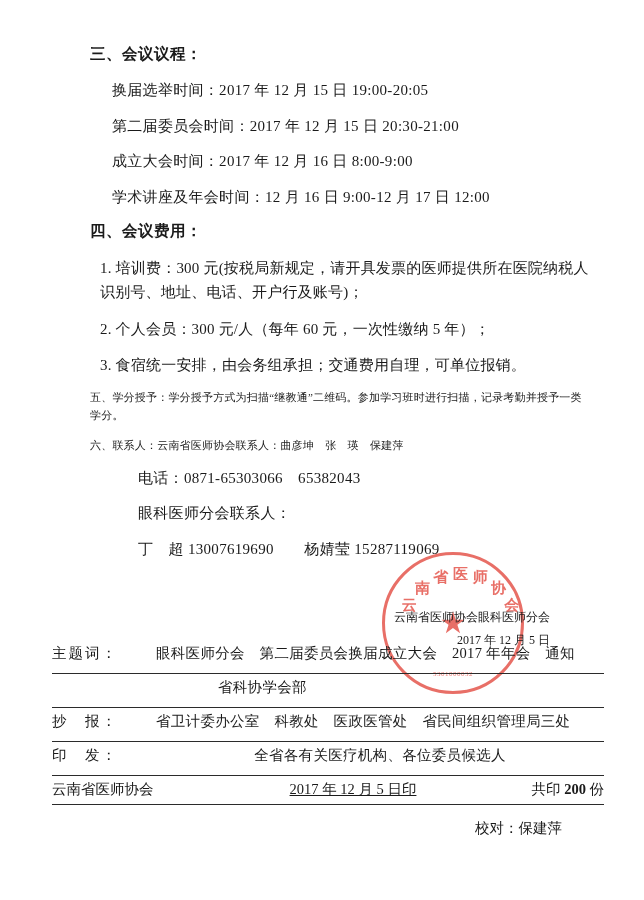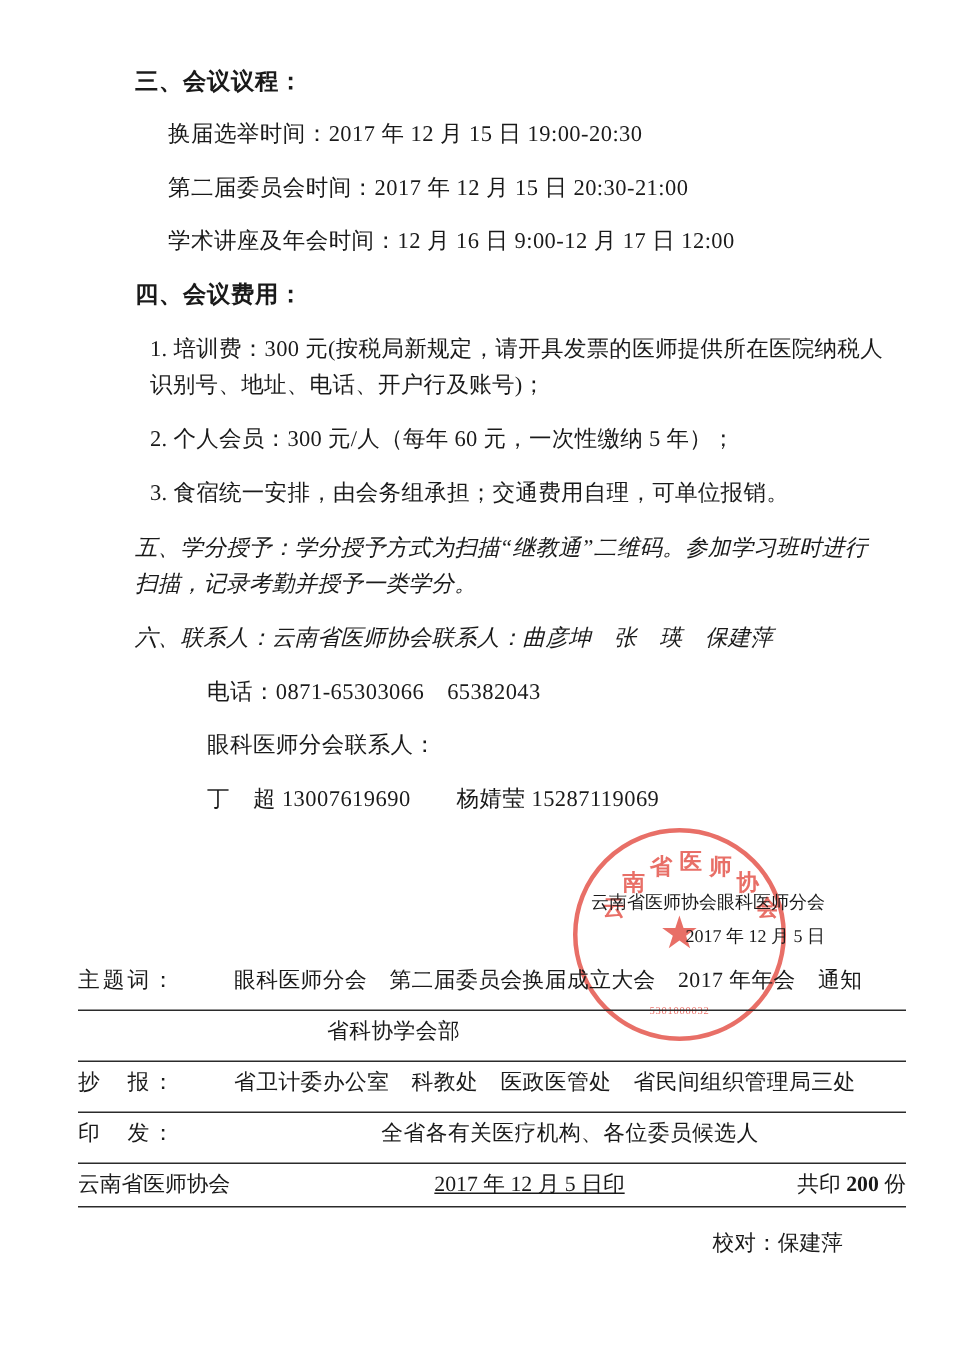--- a/index.html
+++ b/index.html
@@ -41,26 +41,25 @@
   .line.indent3 { padding-left: 86px; }
   .para {
     font-size: 15px;
     line-height: 1.62;
     margin: 0 0 12px 0;
     padding-left: 48px;
     text-indent: 0;
     letter-spacing: 0.2px;
   }
   .para-block {
-    font-size: 15px;
+    font-size: 11px;
     line-height: 1.62;
     margin: 0 0 12px 0;
     padding-left: 38px;
     letter-spacing: 0.2px;
-    font-style: italic;
   }
   .bold { font-weight: bold; }
 
   
   .sign-wrap {
     margin-top: 46px;
     padding-right: 42px;
     text-align: right;
     font-size: 12px;
     line-height: 1.9;
@@ -157,22 +156,23 @@
     font-size: 14.5px;
   }
 </style>
 </head>
 <body>
 
 <div class="page">
 
   <div>
     <p class="sec-head">三、会议议程：</p>
-    <p class="line">换届选举时间：2017 年 12 月 15 日 19:00-20:30</p>
+    <p class="line">换届选举时间：2017 年 12 月 15 日 19:00-20:05</p>
     <p class="line">第二届委员会时间：2017 年 12 月 15 日 20:30-21:00</p>
+    <p class="line">成立大会时间：2017 年 12 月 16 日 8:00-9:00</p>
     <p class="line">学术讲座及年会时间：12 月 16 日 9:00-12 月 17 日 12:00</p>
   </div>
 
   <div>
     <p class="sec-head">四、会议费用：</p>
     <p class="para">1. 培训费：300 元(按税局新规定，请开具发票的医师提供所在医院纳税人识别号、地址、电话、开户行及账号)；</p>
     <p class="para">2. 个人会员：300 元/人（每年 60 元，一次性缴纳 5 年）；</p>
     <p class="para">3. 食宿统一安排，由会务组承担；交通费用自理，可单位报销。</p>
   </div>
 

